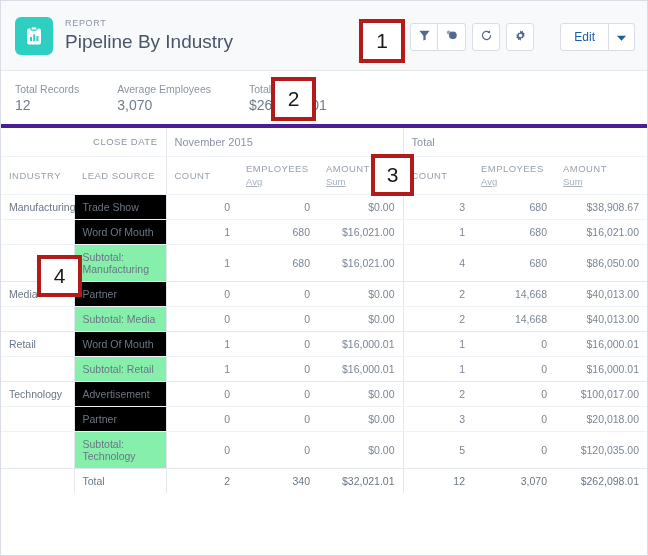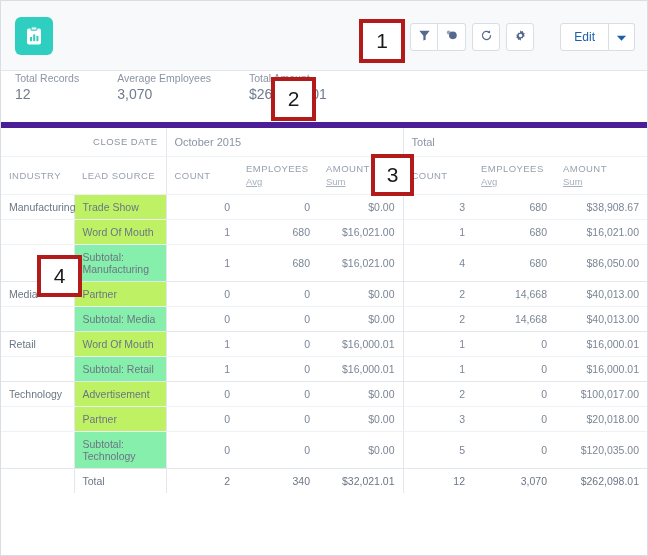--- a/index.html
+++ b/index.html
@@ -92,23 +92,23 @@
     border: 1px solid #d8dde6;
     border-left: none;
     border-radius: 0 3px 3px 0;
     display: flex; align-items: center; justify-content: center;
     cursor: pointer;
   }
 
   
   .summary {
     height: 57px;
-    border-bottom: 6px solid #4c1d95;
+    border-bottom: 4px solid #4c1d95;
     display: flex;
-    align-items: flex-start;
+    align-items: center;
     padding: 0 14px;
     background: #ffffff;
   }
   .stat { margin-right: 38px; }
   .stat-label {
     font-size: 10.5px;
     color: #8a94a3;
     line-height: 14px;
     white-space: nowrap;
   }
@@ -178,21 +178,21 @@
     letter-spacing: 0;
     font-size: 9.5px;
     color: #a8b0bb;
     margin-top: 2px;
     text-decoration: underline;
   }
   .ta-l { text-align: left; }
   .sep-left { border-left: 1px solid #e3e7ec; }
 
   td.industry { color: #6b7684; vertical-align: top; padding-top: 8px; }
-  td.lead { color: #6b7684; background: #bef264; border-left: 1px solid #e3e7ec; }
+  td.lead { color: #6b7684; background: #000000; border-left: 1px solid #e3e7ec; }
   td.num { text-align: right; color: #7b8694; }
   tr.subtotal td.lead { background: #86efac; }
   tr.subtotal td { border-bottom: 1px solid #e3e7ec; }
   tr.grand td {
     border-bottom: none;
     border-top: 1px solid #e3e7ec;
     color: #6b7684;
   }
   tr.grand td.lead { background: #ffffff; }
   tr.grp-start td { border-top: 1px solid #e3e7ec; }
@@ -222,20 +222,24 @@
 
   <div class="report-header">
     <div class="report-icon">
       <svg width="22" height="22" viewBox="0 0 22 22">
         <rect x="4" y="3.5" width="14" height="16" rx="2" fill="#ffffff"></rect>
         <rect x="8" y="1.8" width="6" height="3.4" rx="1.2" fill="#ffffff" stroke="#2ecfc0" stroke-width="1.2"></rect>
         <rect x="7" y="12" width="2" height="4.2" fill="#2ecfc0"></rect>
         <rect x="10.2" y="9.4" width="2" height="6.8" fill="#2ecfc0"></rect>
         <rect x="13.4" y="11" width="2" height="5.2" fill="#2ecfc0"></rect>
       </svg>
+    </div>
+    <div class="title-block">
+      <div class="eyebrow">REPORT</div>
+      <div class="report-title">Pipeline By Industry</div>
     </div>
 
     <div class="toolbar">
       <div class="tool-btn">
         <span>
           <svg width="14" height="14" viewBox="0 0 16 16">
             <path d="M8 1.6a6.4 6.4 0 1 0 6.4 6.4H8z" fill="#54698d"></path>
             <path d="M7 1.7A6.4 6.4 0 0 0 2 7.2h5z" fill="#54698d" opacity=".55"></path>
           </svg>
         </span>
@@ -310,21 +314,21 @@
         <col class="c-emp">
           <col class="c-amt">
         <col class="c-count2">
           <col class="c-emp2">
           <col class="c-amt2">
       </colgroup>
       <thead>
         <tr class="grp-row">
           <th></th>
           <th class="grp-label">CLOSE DATE</th>
-          <th class="grp-value" colspan="3">October 2015</th>
+          <th class="grp-value" colspan="3">November 2015</th>
           <th class="grp-value" colspan="3">Total</th>
         </tr>
         <tr class="hdr-row">
           <th class="ta-l">INDUSTRY</th>
           <th class="ta-l">LEAD SOURCE</th>
           <th class="ta-l sep-left">COUNT</th>
           <th class="ta-l">
             <span>EMPLOYEES</span>
             <span class="hdr-sub">Avg</span>
           </th>

